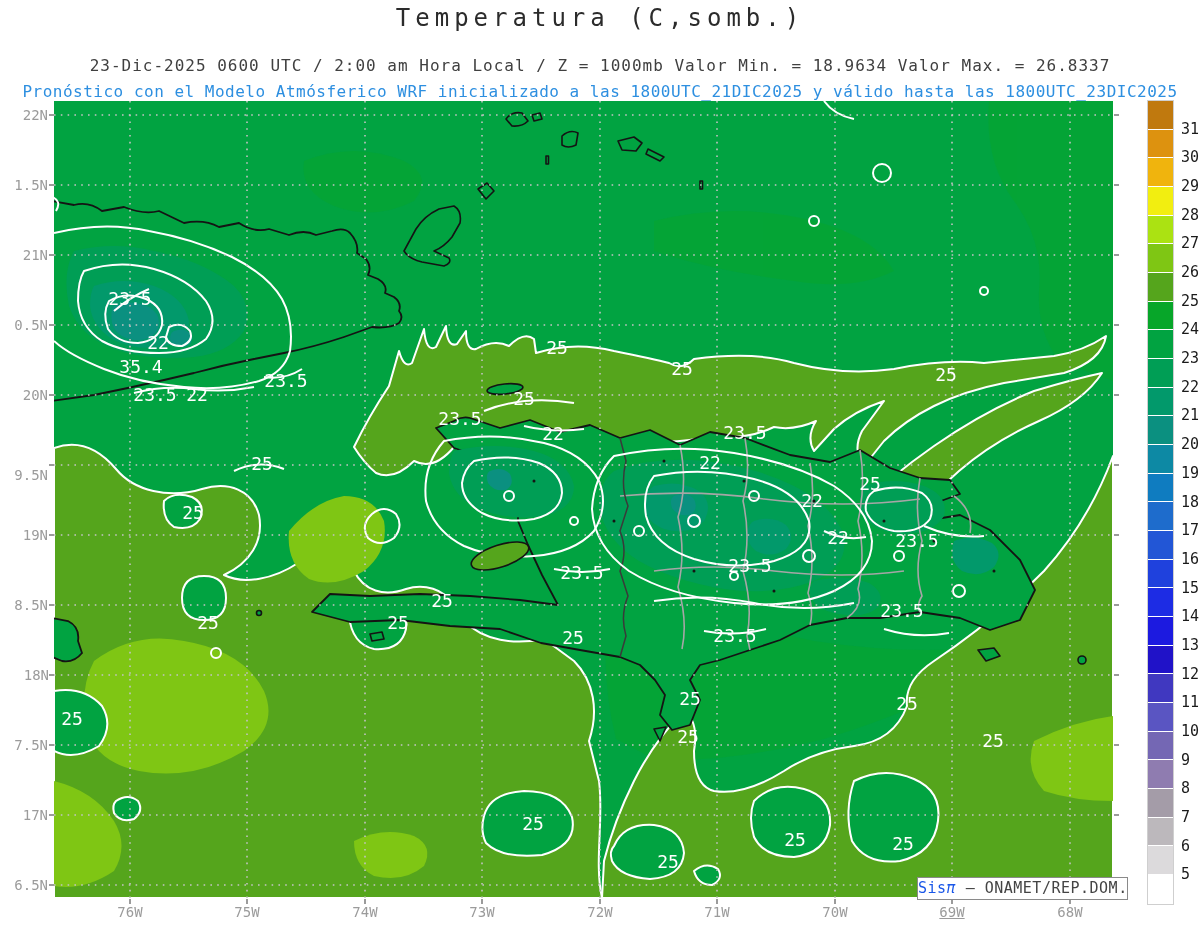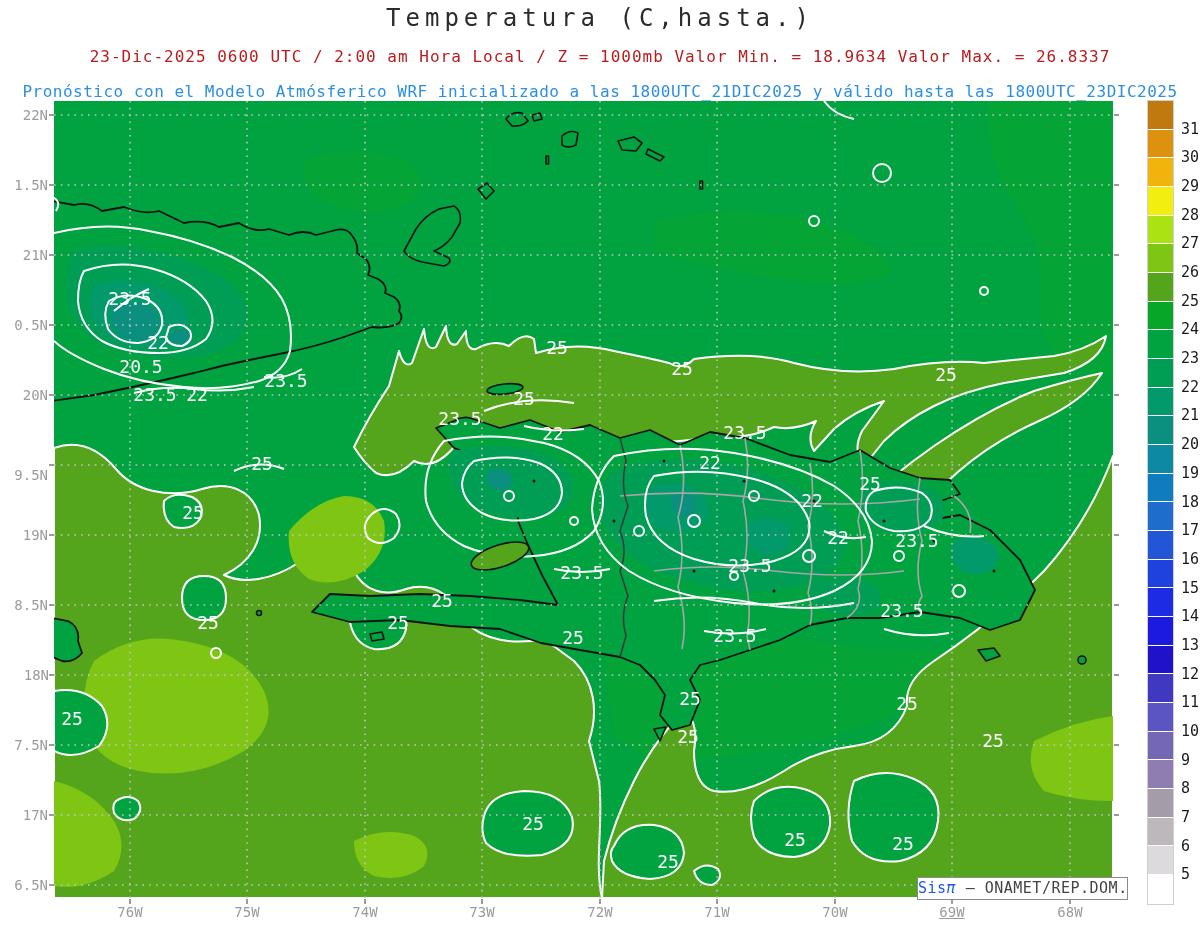--- a/index.html
+++ b/index.html
@@ -17,22 +17,22 @@
   .cseg{width:100%;box-sizing:border-box;border-bottom:1px solid #ffffff;}
   .cblab{position:absolute;left:1181px;width:34px;font-size:15px;color:#1a1a1a;height:16px;line-height:16px;}
   #brand{position:absolute;left:917px;top:877px;width:209px;height:21px;background:#ffffff;border:1px solid #8a8a8a;text-align:center;font-size:15px;line-height:21px;letter-spacing:.5px;white-space:nowrap;}
   #brand .b1{color:#1a57e8;}
   #brand .b2{color:#1a57e8;font-style:italic;}
   #brand .b3{color:#444444;}
 </style>
 </head>
 <body>
 
-<div class="ttl" style="color: rgb(43, 43, 43);">Temperatura (C,hasta.)</div>
-<div class="sub1" style="color: #b91c1c;">23-Dic-2025  0600 UTC / 2:00 am Hora Local / Z = 1000mb   Valor Min. = 18.9634  Valor Max. = 26.8337</div>
+<div class="ttl" style="color: rgb(43, 43, 43);">Temperatura (C,somb.)</div>
+<div class="sub1" style="color: #404040; margin-top: 9px;">23-Dic-2025  0600 UTC / 2:00 am Hora Local / Z = 1000mb   Valor Min. = 18.9634  Valor Max. = 26.8337</div>
 <div class="sub2" style="color: rgb(45, 143, 224); margin-top: 16px;">Pronóstico con el Modelo Atmósferico WRF inicializado a las 1800UTC_21DIC2025 y válido hasta las  1800UTC_23DIC2025</div>
 
 <div id="mapbox">
 <svg width="1059" height="797" viewBox="0 0 1059 797" xmlns="http://www.w3.org/2000/svg">
 
   <rect x="0" y="0" width="1059" height="797" fill="#01a341"></rect>
 
   <g fill="#07a62d" stroke="none" opacity="0.55">
     <path d="M935,0 Q930,60 960,100 Q990,140 985,190 Q983,230 1005,260 L1059,280 L1059,0 Z"></path>
     <path d="M250,60 Q300,40 350,60 Q380,75 360,100 Q320,120 280,105 Q245,90 250,60 Z"></path>
@@ -206,21 +206,21 @@
         <line y1="0" y2="797" x1="546" x2="546" stroke="#c3c3c3" stroke-width="1.6" stroke-dasharray="1.6 5.2"></line>
         <line y1="0" y2="797" x1="663" x2="663" stroke="#c3c3c3" stroke-width="1.6" stroke-dasharray="1.6 5.2"></line>
         <line y1="0" y2="797" x1="781" x2="781" stroke="#c3c3c3" stroke-width="1.6" stroke-dasharray="1.6 5.2"></line>
         <line y1="0" y2="797" x1="898" x2="898" stroke="#c3c3c3" stroke-width="1.6" stroke-dasharray="1.6 5.2"></line>
         <line y1="0" y2="797" x1="1016" x2="1016" stroke="#c3c3c3" stroke-width="1.6" stroke-dasharray="1.6 5.2"></line>
       </g>
 </svg>
 <div id="clabels">
       <div class="clab" style="left: 76px; top: 197px; color: rgb(255, 255, 255);">23.5</div>
       <div class="clab" style="left: 104px; top: 241px; color: rgb(255, 255, 255);">22</div>
-      <div class="clab" style="left: 87px; top: 265px; color: rgb(255, 255, 255);">20.5</div>
+      <div class="clab" style="left: 87px; top: 265px; color: rgb(255, 255, 255);">35.4</div>
       <div class="clab" style="left: 232px; top: 279px; color: rgb(255, 255, 255);">23.5</div>
       <div class="clab" style="left: 101px; top: 293px; color: rgb(255, 255, 255);">23.5</div>
       <div class="clab" style="left: 143px; top: 293px; color: rgb(255, 255, 255);">22</div>
       <div class="clab" style="left: 503px; top: 246px; color: rgb(255, 255, 255);">25</div>
       <div class="clab" style="left: 628px; top: 267px; color: rgb(255, 255, 255);">25</div>
       <div class="clab" style="left: 892px; top: 273px; color: rgb(255, 255, 255);">25</div>
       <div class="clab" style="left: 816px; top: 382px; color: rgb(255, 255, 255);">25</div>
       <div class="clab" style="left: 470px; top: 297px; color: rgb(255, 255, 255);">25</div>
       <div class="clab" style="left: 406px; top: 317px; color: rgb(255, 255, 255);">23.5</div>
       <div class="clab" style="left: 499px; top: 332px; color: rgb(255, 255, 255);">22</div>

